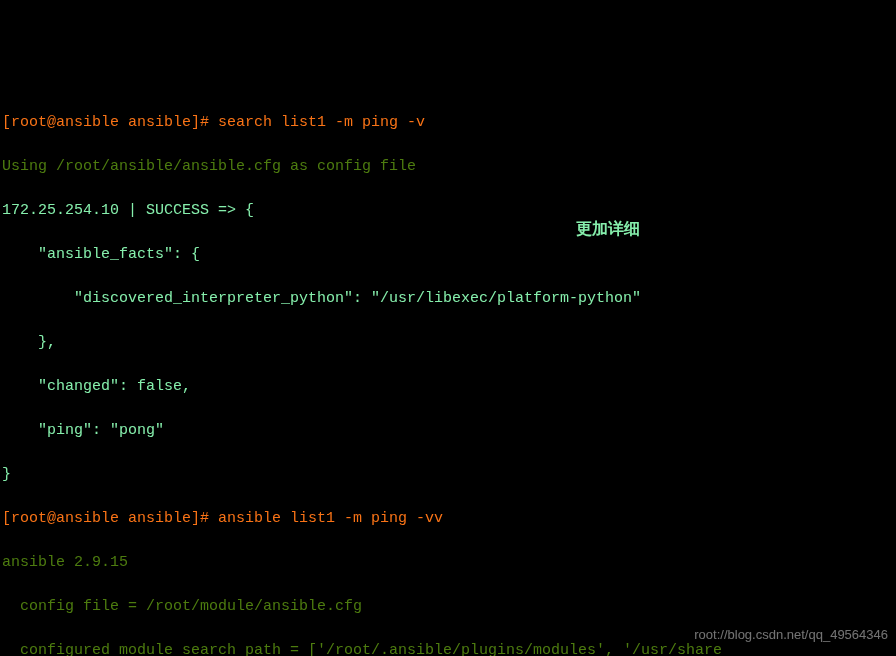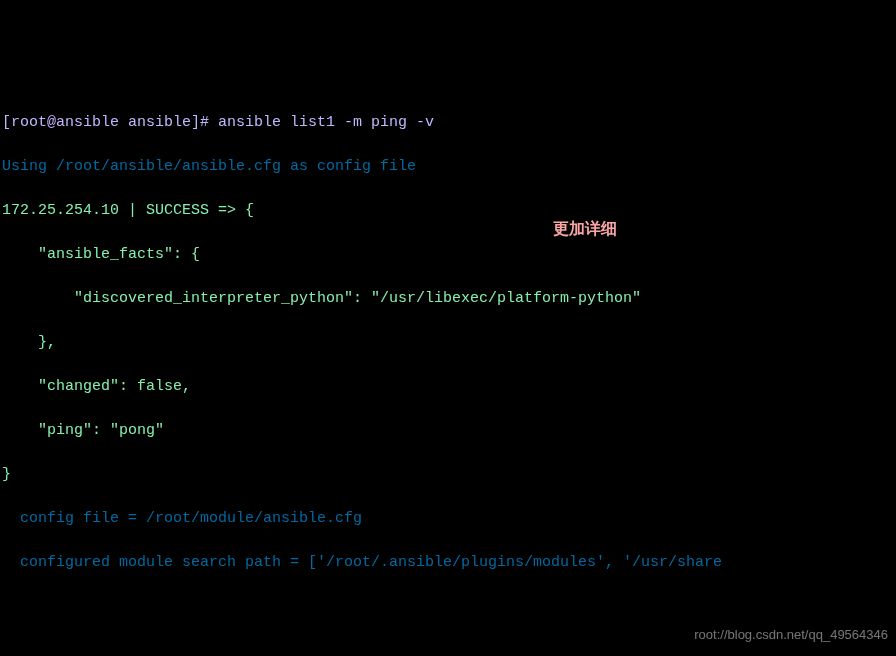--- a/index.html
+++ b/index.html
@@ -8,57 +8,59 @@
       font-family: 'Courier New', monospace;
       font-size: 15px;
       line-height: 22px;
       width: 896px;
       height: 656px;
       overflow: hidden;
       position: relative;
       padding: 2px;
       white-space: pre;
     }
-    .white { color: #c4b5fd; margin-top: 28px; }
-    .teal { color: #0369a1; }
+    .white { color: #f97316; margin-top: 28px; }
+    .teal { color: #4d7c0f; }
     .orange { color: #86efac; }
     .red-label {
       position: absolute;
-      color: #fca5a5;
+      color: #86efac;
       font-weight: bold;
-      left: 553px;
+      left: 576px;
       top: 218px;
       font-family: sans-serif;
       font-size: 16px;
     }
     .watermark {
       position: absolute;
       right: 8px;
       bottom: 10px;
       color: rgba(255,255,255,0.45);
       font-family: sans-serif;
       font-size: 13px;
     }
     .line { display: block; }
   </style>
 </head>
 <body>
 
 
 
 <div>
-<span class="line"><span class="white">[root@ansible ansible]# </span><span class="white">ansible list1 -m ping -v</span></span>
+<span class="line"><span class="white">[root@ansible ansible]# </span><span class="white">search list1 -m ping -v</span></span>
 <span class="line teal">Using /root/ansible/ansible.cfg as config file</span>
 <span class="line orange">172.25.254.10 | SUCCESS =&gt; {</span>
 <span class="line orange">    "ansible_facts": {</span>
 <span class="line orange">        "discovered_interpreter_python": "/usr/libexec/platform-python"</span>
 <span class="line orange">    },</span>
 <span class="line orange">    "changed": false,</span>
 <span class="line orange">    "ping": "pong"</span>
 <span class="line orange">}</span>
+<span class="line"><span class="white">[root@ansible ansible]# </span><span class="white">ansible list1 -m ping -vv</span></span>
+<span class="line teal">ansible 2.9.15</span>
 <span class="line teal">  config file = /root/module/ansible.cfg</span>
 <span class="line teal">  configured module search path = ['/root/.ansible/plugins/modules', '/usr/share</span>
 
 
 
 
 
 
 
 

